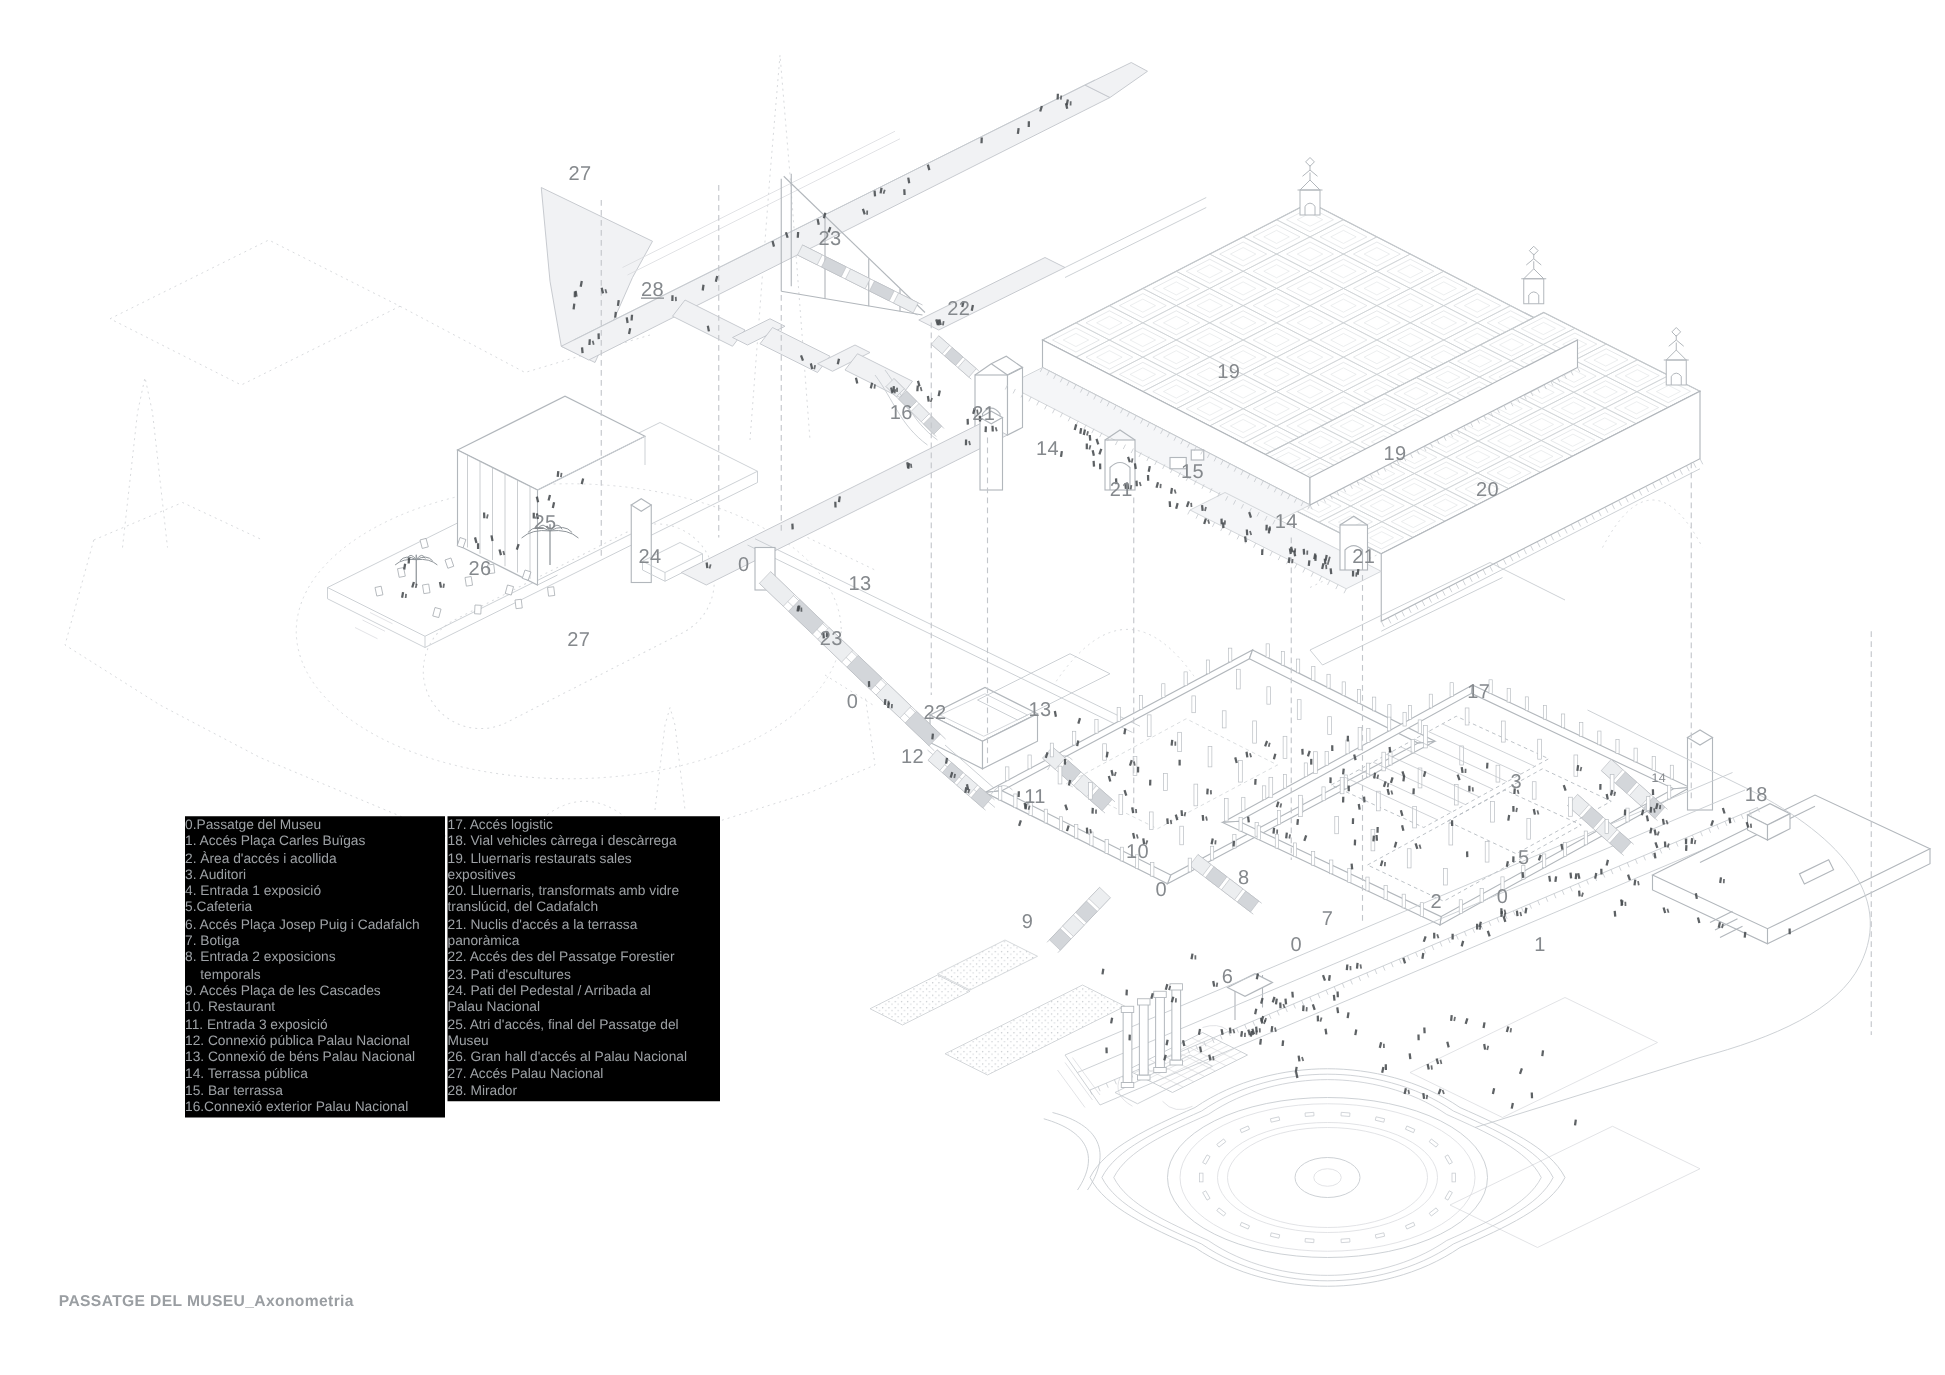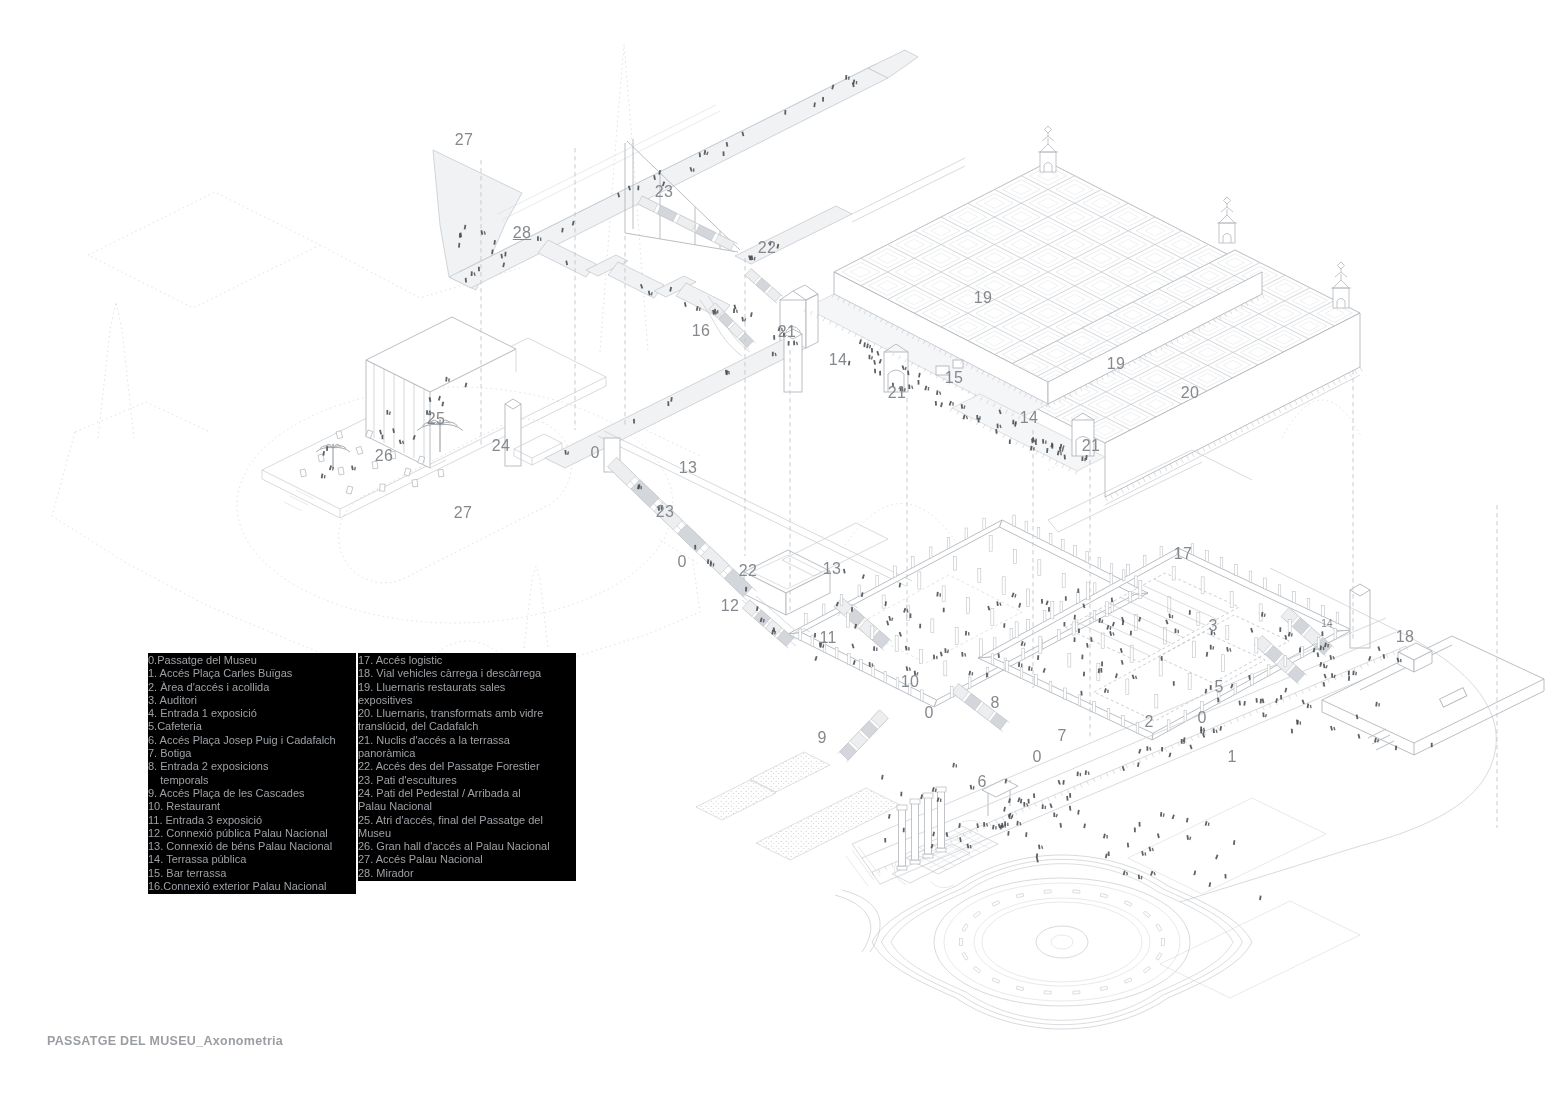--- a/index.html
+++ b/index.html
@@ -1651,33 +1651,33 @@
         <rect x="1016.6241754296432" y="820.8818507729428" width="1.8" height="4.6" fill="#474b4f" opacity="0.88" transform="rotate(6.9 1017.5241754296432 823.1818507729428)"></rect>
         <rect x="1019.5241754296432" y="822.1818507729428" width="1.4" height="3.4" fill="#474b4f" opacity="0.8" transform="rotate(-12.8 1019.5241754296432 823.1818507729428)"></rect>
       </g>
 </svg>
 
 <div id="labels-layer">
       <div class="lbl" style="left: 464px; top: 140px;">27</div>
       <div class="lbl" style="left: 522px; top: 233px; text-decoration: underline;">28</div>
       <div class="lbl" style="left: 664px; top: 192px;">23</div>
       <div class="lbl" style="left: 767px; top: 248px;">22</div>
-      <div class="lbl" style="left: 701px; top: 331px;">16</div>
+      <div class="lbl" style="left: 721px; top: 331px;">16</div>
       <div class="lbl" style="left: 787px; top: 332px;">21</div>
       <div class="lbl" style="left: 983px; top: 298px;">19</div>
       <div class="lbl" style="left: 1116px; top: 364px;">19</div>
       <div class="lbl" style="left: 1190px; top: 380px; margin-top: 13px;">20</div>
       <div class="lbl" style="left: 838px; top: 360px;">14</div>
       <div class="lbl" style="left: 954px; top: 378px;">15</div>
       <div class="lbl" style="left: 897px; top: 393px;">21</div>
       <div class="lbl" style="left: 1029px; top: 418px;">14</div>
       <div class="lbl" style="left: 1091px; top: 446px;">21</div>
       <div class="lbl" style="left: 436px; top: 419px;">25</div>
       <div class="lbl" style="left: 384px; top: 456px;">26</div>
-      <div class="lbl" style="left: 501px; top: 446px;">24</div>
+      <div class="lbl" style="left: 520px; top: 446px;">24</div>
       <div class="lbl" style="left: 595px; top: 453px;">0</div>
       <div class="lbl" style="left: 688px; top: 468px;">13</div>
       <div class="lbl" style="left: 463px; top: 513px;">27</div>
       <div class="lbl" style="left: 665px; top: 512px;">23</div>
       <div class="lbl" style="left: 682px; top: 562px;">0</div>
       <div class="lbl" style="left: 748px; top: 571px;">22</div>
       <div class="lbl" style="left: 730px; top: 606px;">12</div>
       <div class="lbl" style="left: 832px; top: 569px;">13</div>
       <div class="lbl" style="left: 1183px; top: 542px; margin-top: 12px;">17</div>
       <div class="lbl" style="left: 1405px; top: 637px;">18</div>

